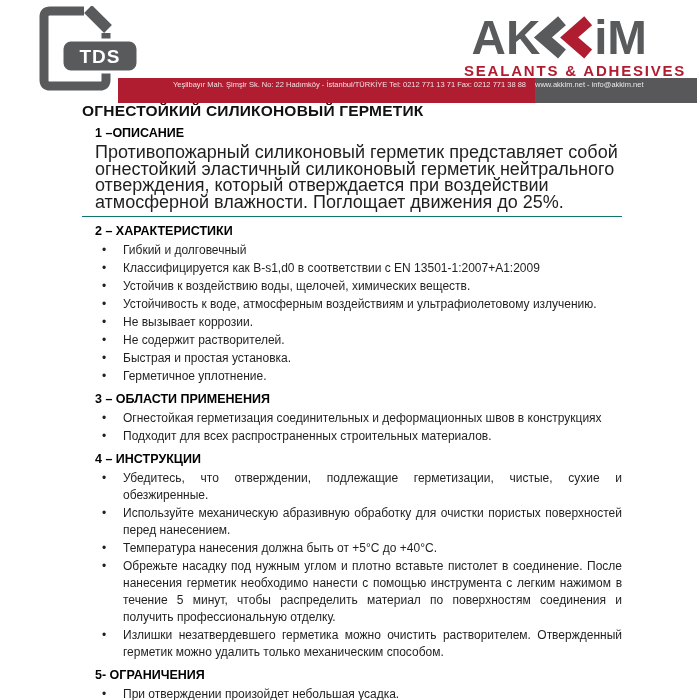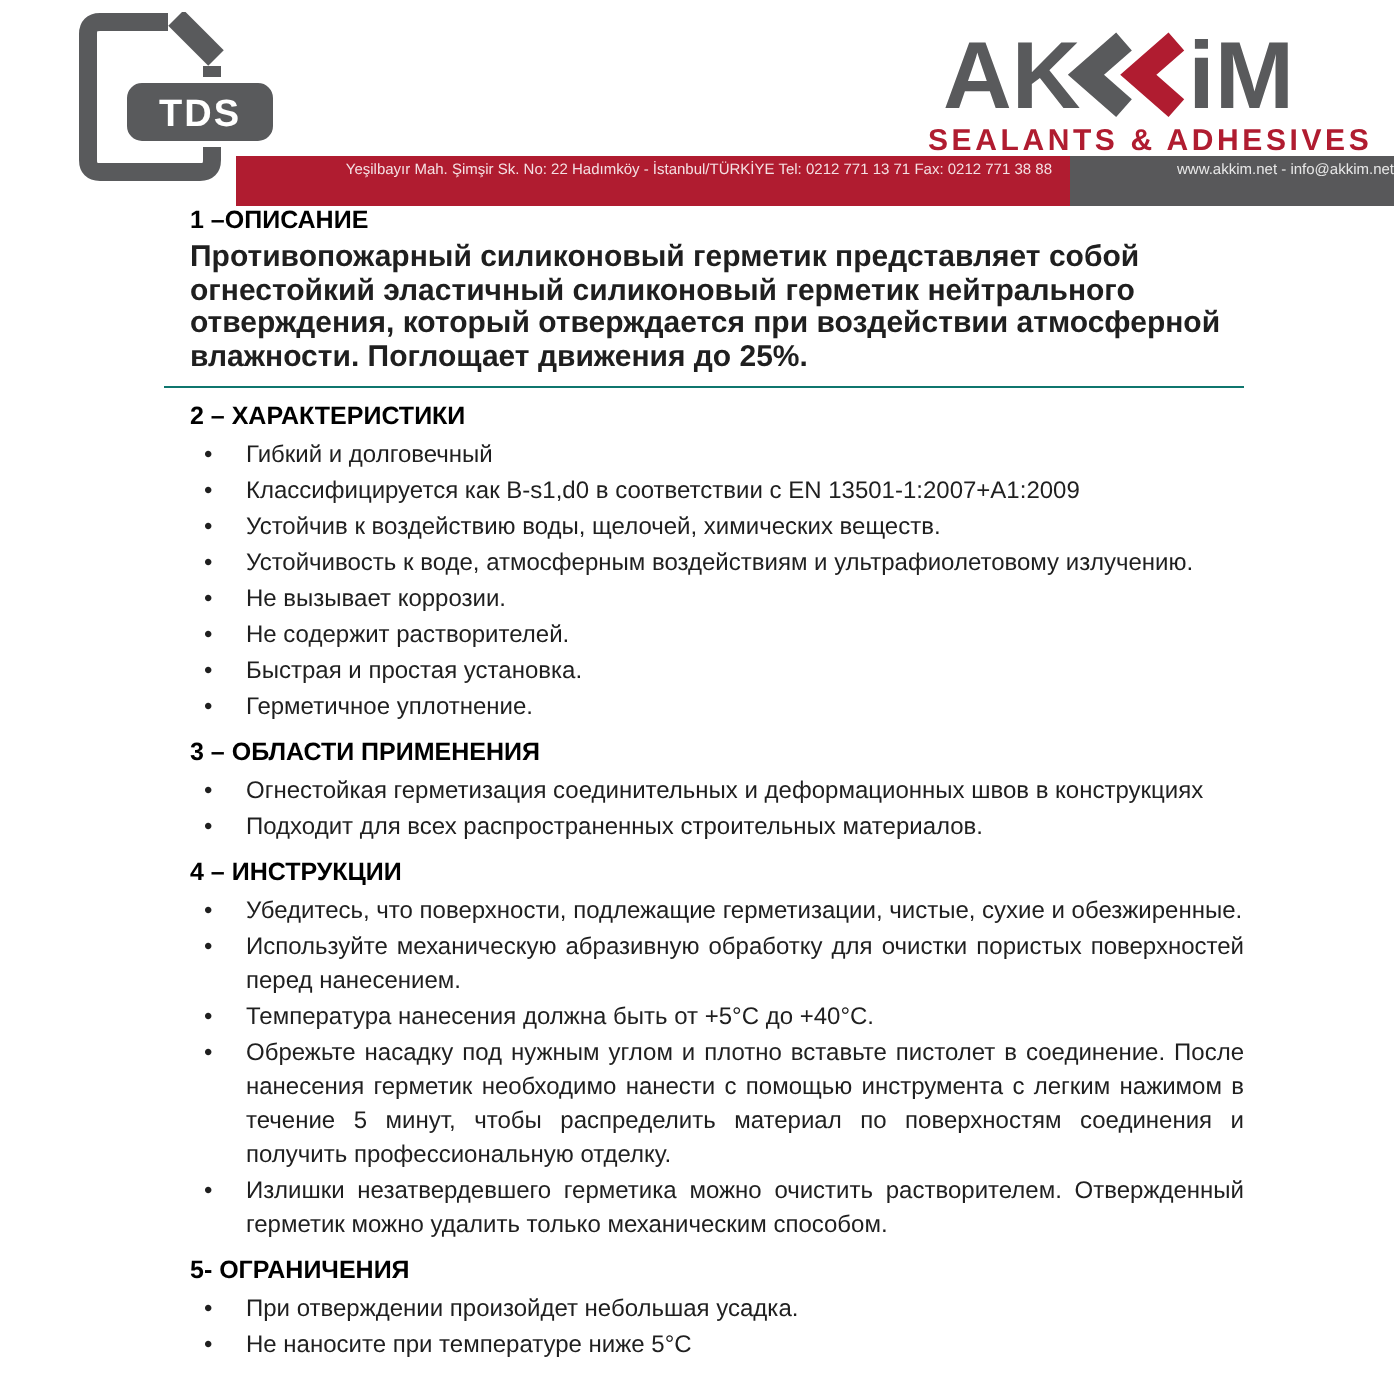--- a/index.html
+++ b/index.html
@@ -14,30 +14,30 @@
   .brand { position: absolute; left: 464px; top: 10px; width: 196px; text-align: center; }
   .logo-svg { display: block; margin: 0 auto; }
   .logo-svg text { font-family: "Liberation Sans", sans-serif; font-weight: bold; font-size: 40px; fill: #595a5c; }
   .tagline { display: block; margin-top: 2px; font-size: 15px; font-weight: bold; letter-spacing: 1.8px; color: #b01c30; white-space: nowrap; }
 
   .address-bar { position: absolute; left: 118px; top: 78px; width: 579px; height: 25px;
                  background: #b01c30; display: flex; align-items: stretch; }
   .address-text { flex: 1; color: #f4dfe2; font-size: 7.5px; line-height: 14px;
                   text-align: right; padding-right: 9px; white-space: nowrap; overflow: hidden; }
   .web-segment { width: 162px; background: #58585a; color: #e8e8e8; font-size: 7.5px;
-                 line-height: 14px; text-align: right; white-space: nowrap; }
+                 line-height: 14px; text-align: left; white-space: nowrap; }
 
   
   .main { padding: 9px 78px 0 82px; }
   h1 { font-size: 15.5px; line-height: 19px; font-weight: bold; color: #111; margin: 0 0 5px 0; letter-spacing: 0.2px; }
 
   .sections { margin-left: 13px; }
   section h2 { font-size: 12.5px; line-height: 16px; font-weight: bold; color: #000; margin: 6px 0 3px 0; }
   section:first-child h2 { margin-top: 1px; }
-  section p { font-size: 15px; line-height: 16.5px; margin: 2px 0 0 0; max-width: 530px; font-weight: bold; }
+  section p { font-size: 18px; line-height: 16.5px; margin: 2px 0 0 0; max-width: 530px; }
   section.divider { border-bottom: 1px solid #0f766e; padding-bottom: 6px; margin-left: -13px; padding-left: 13px; margin-bottom: 2px; }
 
   ul.bullets { list-style: none; margin: 2px 0 0 0; padding-left: 5px; max-width: 527px; }
   ul.bullets li { position: relative; padding-left: 23px; font-size: 12px; line-height: 17px;
                   margin-bottom: 1px; text-align: justify; }
   ul.bullets li::before { content: "\2022"; position: absolute; left: 2px; top: 0; font-size: 12px; color: #1f1f1f; }
 </style>
 </head>
 <body>
 
@@ -60,20 +60,21 @@
     <span class="tagline">SEALANTS &amp; ADHESIVES</span>
   </div>
 
   <div class="address-bar">
     <span class="address-text">Yeşilbayır Mah. Şimşir Sk. No: 22 Hadımköy - İstanbul/TÜRKİYE  Tel: 0212 771 13 71  Fax: 0212 771 38 88</span>
     <span class="web-segment">www.akkim.net - info@akkim.net</span>
   </div>
 </div>
 
 <div class="main">
+  <h1>ОГНЕСТОЙКИЙ СИЛИКОНОВЫЙ ГЕРМЕТИК</h1>
   <div class="sections" id="sections">
       <section class="divider">
         <h2>1 –ОПИСАНИЕ</h2>
         <p>Противопожарный силиконовый герметик представляет собой огнестойкий эластичный силиконовый герметик нейтрального отверждения, который отверждается при воздействии атмосферной влажности. Поглощает движения до 25%.</p>
       </section>
       <section>
         <h2>2 – ХАРАКТЕРИСТИКИ</h2>
         <ul class="bullets">
           <li>Гибкий и долговечный</li>
           <li>Классифицируется как B-s1,d0 в соответствии с EN 13501-1:2007+A1:2009</li>
@@ -88,21 +89,21 @@
       <section>
         <h2>3 – ОБЛАСТИ ПРИМЕНЕНИЯ</h2>
         <ul class="bullets">
           <li>Огнестойкая герметизация соединительных и деформационных швов в конструкциях</li>
           <li>Подходит для всех распространенных строительных материалов.</li>
         </ul>
       </section>
       <section>
         <h2>4 – ИНСТРУКЦИИ</h2>
         <ul class="bullets">
-          <li>Убедитесь, что поверхности, подлежащие герметизации, чистые, сухие и обезжиренные.</li>
+          <li>Убедитесь, что отверждении, подлежащие герметизации, чистые, сухие и обезжиренные.</li>
           <li>Используйте механическую абразивную обработку для очистки пористых поверхностей перед нанесением.</li>
           <li>Температура нанесения должна быть от +5°C до +40°C.</li>
           <li>Обрежьте насадку под нужным углом и плотно вставьте пистолет в соединение. После нанесения герметик необходимо нанести с помощью инструмента с легким нажимом в течение 5 минут, чтобы распределить материал по поверхностям соединения и получить профессиональную отделку.</li>
           <li>Излишки незатвердевшего герметика можно очистить растворителем. Отвержденный герметик можно удалить только механическим способом.</li>
         </ul>
       </section>
       <section>
         <h2>5- ОГРАНИЧЕНИЯ</h2>
         <ul class="bullets">
           <li>При отверждении произойдет небольшая усадка.</li>

